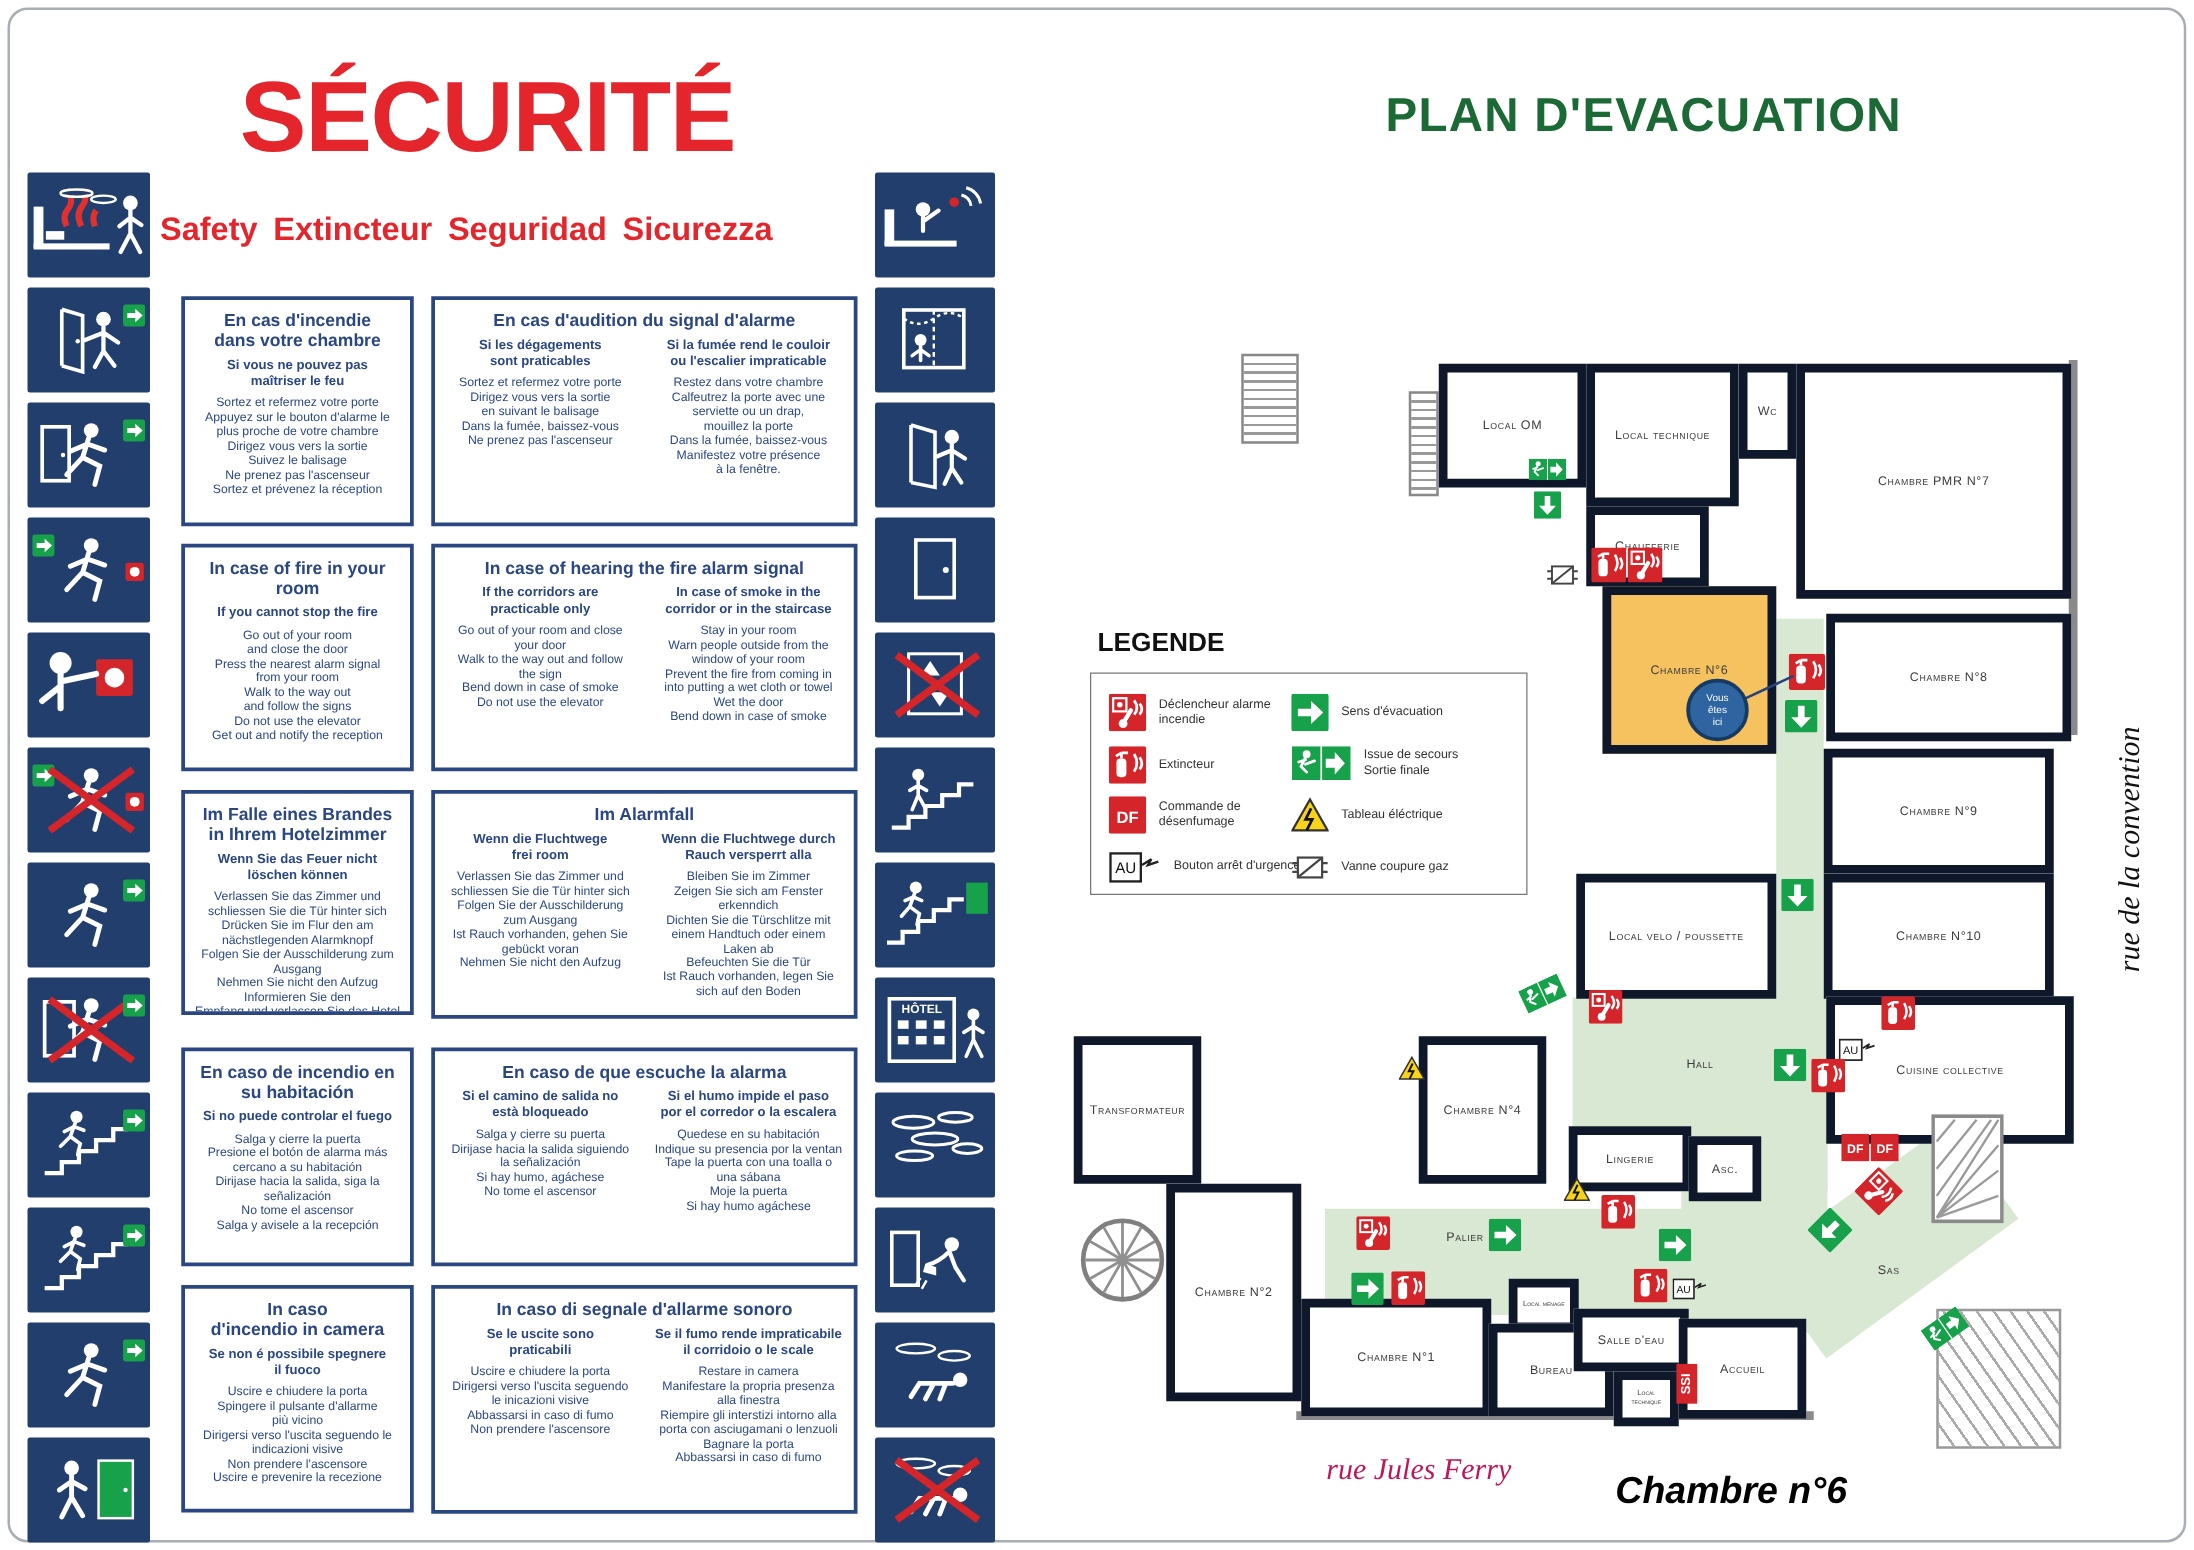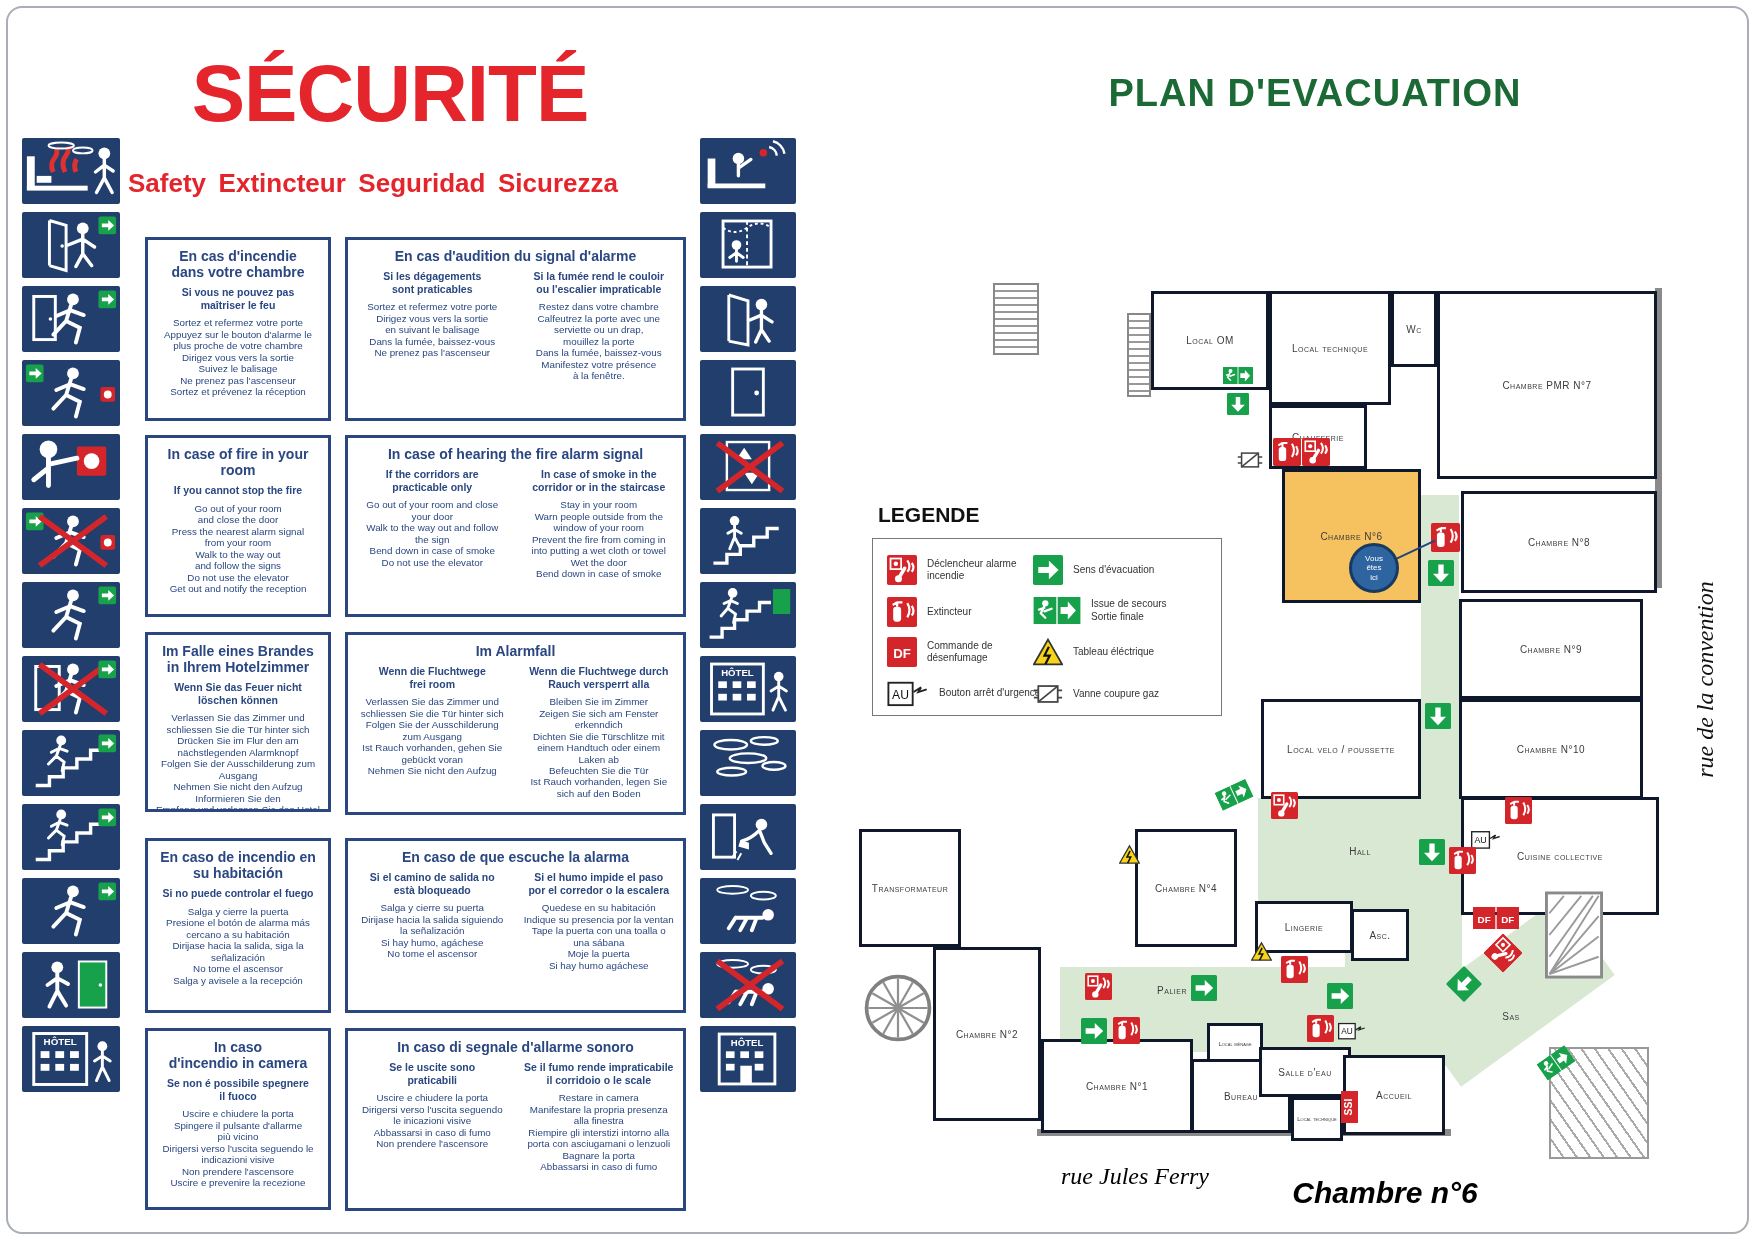--- a/index.html
+++ b/index.html
@@ -18,57 +18,57 @@
   .box.wide{left:345px;width:341px}
   .bt{font-weight:bold;font-size:14px;line-height:1.15;white-space:pre-line;margin-bottom:6px}
   .bs{font-weight:bold;font-size:10.5px;line-height:1.2;white-space:pre-line;margin-bottom:6px}
   .bb{font-size:9.8px;line-height:1.17;white-space:pre-line}
   .cols{display:flex;gap:10px}
   .col{flex:1}
 
   .picto-col{position:absolute;top:138px;display:flex;flex-direction:column;gap:8px}
   #left-pictos{left:22px;width:98px}
   #right-pictos{left:700px;width:96px}
-  .picto{height:66px;background:#223e6c;border-radius:2px}
+  .picto{height:84px;background:#223e6c;border-radius:2px}
   .picto svg{width:100%;height:100%;display:block}
 
   
   .plan-title{position:absolute;left:1065px;top:72px;width:500px;text-align:center;
     font-size:38px;font-weight:bold;color:#1b6a35;letter-spacing:1px}
   .legend-title{position:absolute;left:878px;top:503px;font-size:21px;font-weight:bold;color:#111}
   .legend-box{position:absolute;left:872px;top:538px;width:348px;height:176px;border:1.5px solid #777;background:#fff;z-index:30}
   .litem{position:absolute;display:flex;align-items:center;gap:10px}
   .legend-icon{display:inline-block;width:30px;height:30px;flex:none}
   .legend-icon[data-icon="au"]{width:42px;height:28px}
   .legend-icon[data-icon="emergency-exit"]{width:48px;height:27px}
   .legend-icon svg,.plan-icon svg{width:100%;height:100%;display:block}
   .legend-label{font-size:10px;color:#333;white-space:pre-line;line-height:1.25}
 
   #plan{position:absolute;left:855px;top:255px;width:840px;height:920px}
   .area{position:absolute}
   .corridor{background:#d9e8d3}
   .hatch{background:repeating-linear-gradient(180deg,#fff 0 5px,#999 5px 7px);border:2px solid #888;box-sizing:border-box}
   .ramp{background:repeating-linear-gradient(55deg,#fff 0 9px,#aaa 9px 11px);border:2px solid #999;box-sizing:border-box}
   .wall{background:#8a8a8a}
-  .room{position:absolute;border:3px solid #0f172a;background:#fff;box-sizing:border-box;
+  .room{position:absolute;border:7px solid #0f172a;background:#fff;box-sizing:border-box;
     display:flex;align-items:center;justify-content:center;text-align:center}
   .room.orange{background:#f5c25f}
   .room.label-only{border:none;background:transparent}
   .room-label{font-variant:small-caps;font-size:10px;color:#3c3c3c;letter-spacing:.5px;line-height:1.1;padding:2px}
   .room.small .room-label{font-size:6px;letter-spacing:0}
   .plan-icon{position:absolute}
   .yah{position:absolute;left:494px;top:288px;width:50px;height:50px;border-radius:50%;background:#2e64a0;
     border:3px solid #173a63;color:#fff;display:flex;align-items:center;justify-content:center;text-align:center;
     font-size:8px;line-height:1.15;white-space:pre-line;box-sizing:border-box;z-index:20}
   .yah-line{position:absolute;left:538px;top:294px;width:44px;height:2px;background:#26437c;transform:rotate(-25deg);z-index:19}
 
   .street-right{position:absolute;left:1575px;top:666px;width:260px;text-align:center;
     font-family:"Liberation Serif",serif;font-style:italic;font-size:24px;color:#111;transform:rotate(-90deg)}
   .street-bottom{position:absolute;left:1015px;top:1163px;width:240px;text-align:center;
-    font-family:"Liberation Serif",serif;font-style:italic;font-size:24px;color:#000000}
+    font-family:"Liberation Serif",serif;font-style:italic;font-size:24px;color:#be185d}
   .footer-room{position:absolute;left:1240px;top:1176px;width:290px;text-align:center;
     font-size:30px;font-weight:bold;font-style:italic;color:#000}
 </style>
 </head>
 <body>
 
 <div class="frame"></div>
 
 <div class="poster-title">SÉCURITÉ</div>
 <div class="langs">

